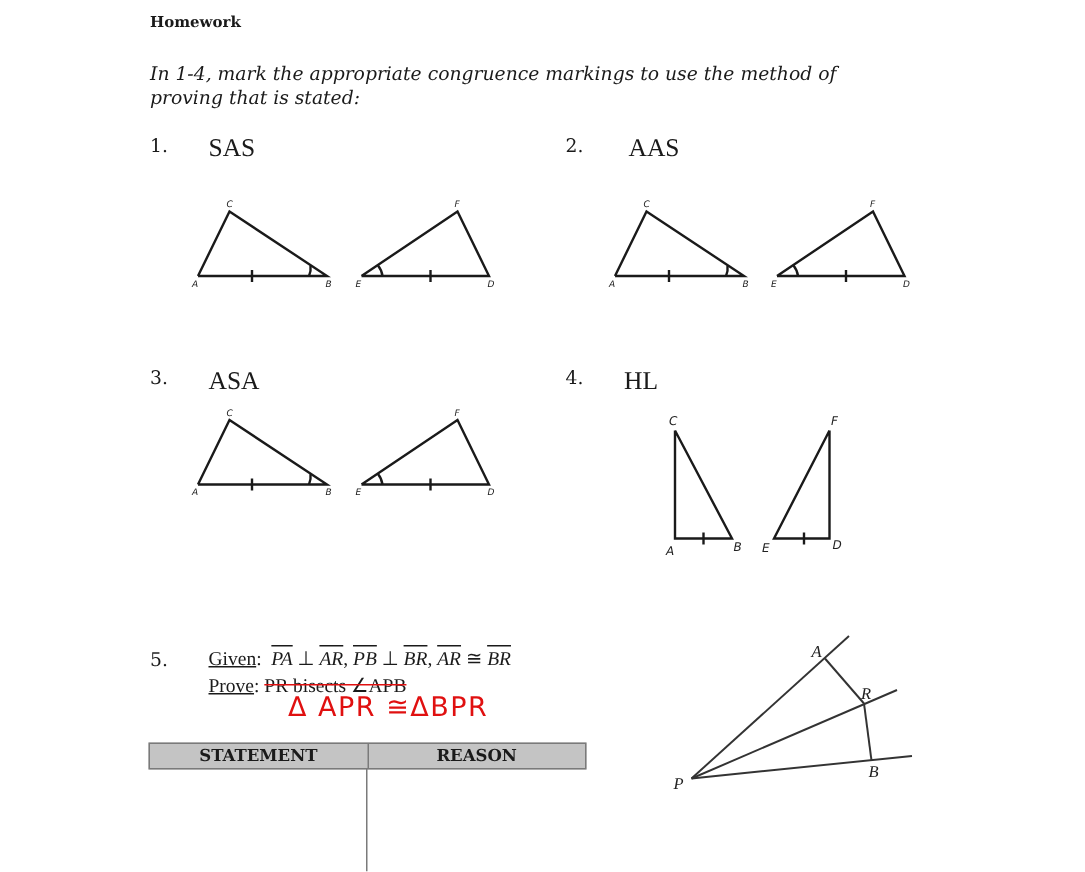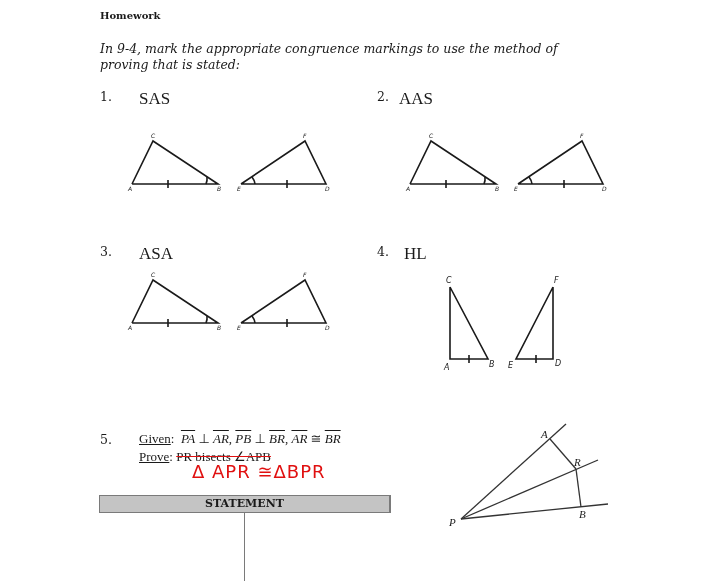--- a/index.html
+++ b/index.html
@@ -24,30 +24,30 @@
   .tbl-head div:first-child { border-right: 1px solid #7a7a7a; }
   .tbl-divider { left: 244px; top: 512px; width: 1px; height: 69px; background: #7a7a7a; }
   .vlabel { font-family: "DejaVu Sans", sans-serif; font-style: italic; font-size: 6px; fill: #222; }
   .vlabel-lg { font-family: "DejaVu Sans", sans-serif; font-style: italic; font-size: 8px; fill: #222; }
   .vlabel-serif { font-family: "Liberation Serif", serif; font-style: italic; font-size: 11px; fill: #222; }
 </style>
 </head>
 <body>
 
 <div class="abs title">Homework</div>
-<div class="abs instr">In 9-4, mark the appropriate congruence markings to use the method of proving that is stated:</div>
+<div class="abs instr">In 1-4, mark the appropriate congruence markings to use the method of proving that is stated:</div>
 
 <div class="abs pnum" style="left:100px;top:89px">1.</div>
 <div class="abs pname" style="left:139px;top:89px">SAS</div>
 <div class="abs pnum" style="left:377px;top:89px">2.</div>
-<div class="abs pname" style="left:399px;top:89px">AAS</div>
+<div class="abs pname" style="left:419px;top:89px">AAS</div>
 <div class="abs pnum" style="left:100px;top:244px">3.</div>
 <div class="abs pname" style="left:139px;top:244px">ASA</div>
 <div class="abs pnum" style="left:377px;top:244px">4.</div>
-<div class="abs pname" style="left:404px;top:244px">HL</div>
+<div class="abs pname" style="left:416px;top:244px">HL</div>
 
 <svg class="fig" width="723" height="581">
   <g fill="none" stroke="#1a1a1a" stroke-width="1.6">
 
     <g>
       <polyline points="132,184 153,141 218,184 132,184"></polyline>
       <line x1="168" y1="180" x2="168" y2="188"></line>
       <path d="M206,184 A13,13 0 0 0 207,177"></path>
     </g>
     <g>
@@ -148,14 +148,15 @@
   <span class="ov">BR</span>
 </div>
 <div class="abs prove">
   <span class="lbl">Prove</span>:
   <span class="struck">PR bisects ∠APB</span>
 </div>
 <div class="abs hand">Δ APR ≅ΔBPR</div>
 
 <div class="abs tbl-head">
   <div>STATEMENT</div>
+  <div>REASON</div>
 </div>
 <div class="abs tbl-divider"></div>
 
 </body></html>

